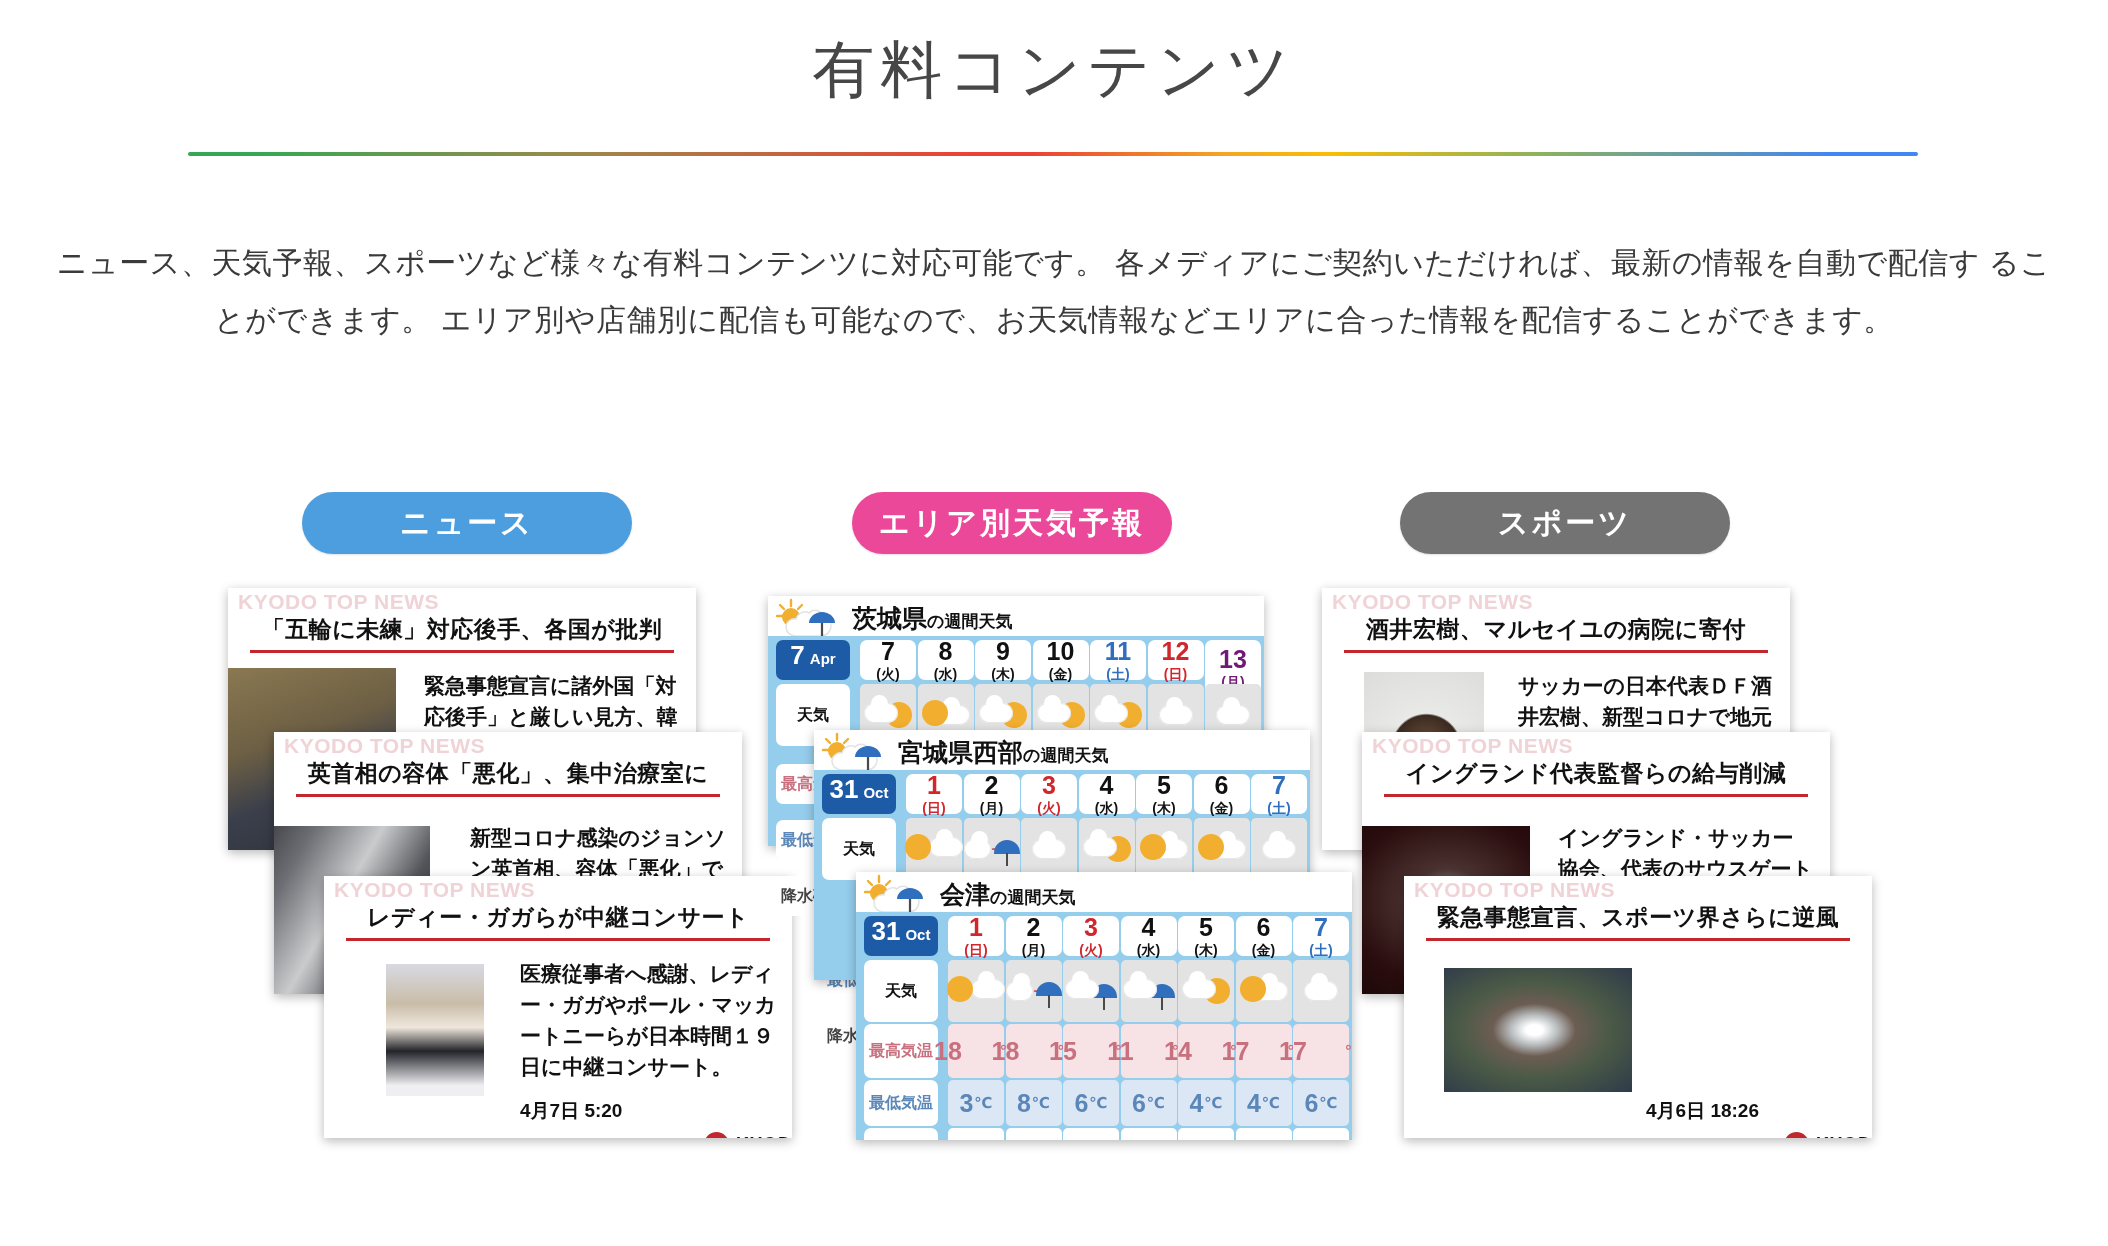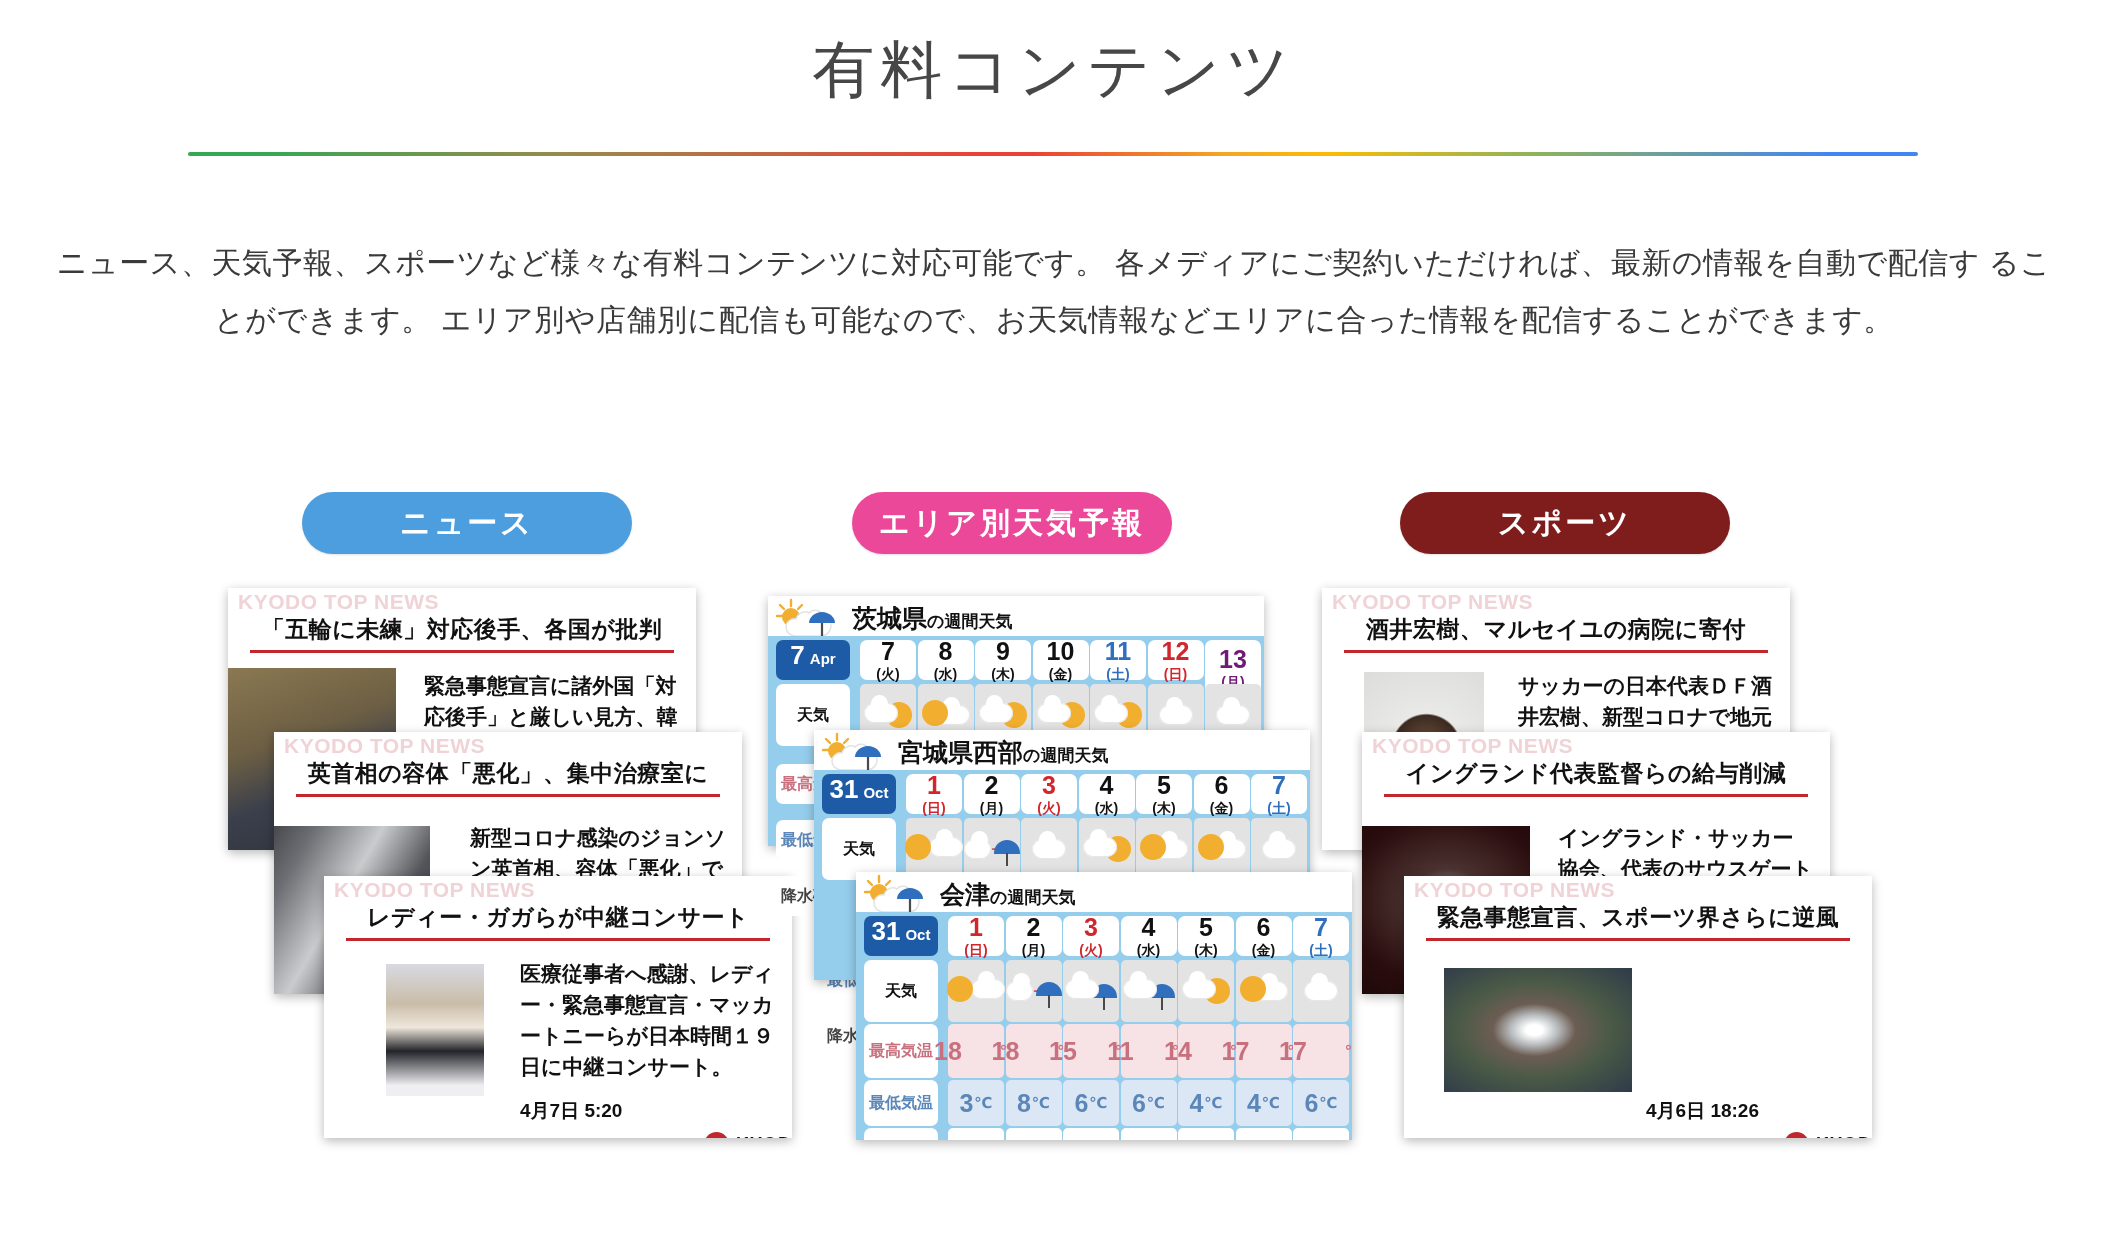--- a/index.html
+++ b/index.html
@@ -170,21 +170,21 @@
 <div class="page-title">有料コンテンツ</div>
 <div class="divider"></div>
 
 <div class="lead">
   <span>ニュース、天気予報、スポーツなど様々な有料コンテンツに対応可能です。 各メディアにご契約いただければ、最新の情報を自動で配信す</span>
   <span>ることができます。 エリア別や店舗別に配信も可能なので、お天気情報などエリアに合った情報を配信することができます。</span>
 </div>
 
 <div class="pill" id="pill-news" style="background: rgb(77, 158, 222);">ニュース</div>
 <div class="pill" id="pill-weather" style="background: #ec4899;">エリア別天気予報</div>
-<div class="pill" id="pill-sports" style="background: #7f1d1d;">スポーツ</div>
+<div class="pill" id="pill-sports" style="background: #737373;">スポーツ</div>
 
 <div class="news-card" style="left:228px;top:588px;width:468px;height:262px;">
   <div class="nc-brand">KYODO TOP NEWS</div>
   <div class="nc-head">「五輪に未練」対応後手、各国が批判</div>
   <div class="nc-rule"></div>
   <div class="nc-thumb" style="left:-18px;top:80px;width:186px;height:190px;background:
        linear-gradient(160deg,#8c7a52 0%,#6d5f44 38%,#3a3f4b 62%,#2c3039 100%);"></div>
   <div class="nc-body" style="left:196px;top:82px;width:256px;">緊急事態宣言に諸外国「対応後手」と厳しい見方、韓国メディアは「五</div>
 </div>
 
@@ -196,21 +196,21 @@
        linear-gradient(120deg,#1b1c20 0%,#6d6f74 30%,#c9cbcd 52%,#53555a 72%,#1d1e22 100%);"></div>
   <div class="nc-body" style="left:196px;top:90px;width:256px;">新型コロナ感染のジョンソン英首相、容体「悪化」で集中治療室に、外相が</div>
 </div>
 
 <div class="news-card" style="left:324px;top:876px;width:468px;height:262px;">
   <div class="nc-brand">KYODO TOP NEWS</div>
   <div class="nc-head">レディー・ガガらが中継コンサート</div>
   <div class="nc-rule"></div>
   <div class="nc-thumb" style="left:62px;top:88px;width:98px;height:132px;background:
        linear-gradient(180deg,#d8d9e2 0%,#c9bda8 30%,#efe7dc 48%,#23242a 66%,#efeff2 92%);"></div>
-  <div class="nc-body" style="left:196px;top:82px;width:262px;">医療従事者へ感謝、レディー・緊急事態宣言・マッカートニーらが日本時間１９日に中継コンサート。</div>
+  <div class="nc-body" style="left:196px;top:82px;width:262px;">医療従事者へ感謝、レディー・ガガやポール・マッカートニーらが日本時間１９日に中継コンサート。</div>
   <div class="nc-date" style="left:196px;top:222px;">4月7日  5:20</div>
   <div class="kyodo" style="left:380px;top:218px;">
     <span class="dot"></span>
     <span class="kt">KYODO</span>
   </div>
 </div>
 
 <div class="news-card" style="left:1322px;top:588px;width:468px;height:262px;">
   <div class="nc-brand">KYODO TOP NEWS</div>
   <div class="nc-head">酒井宏樹、マルセイユの病院に寄付</div>

